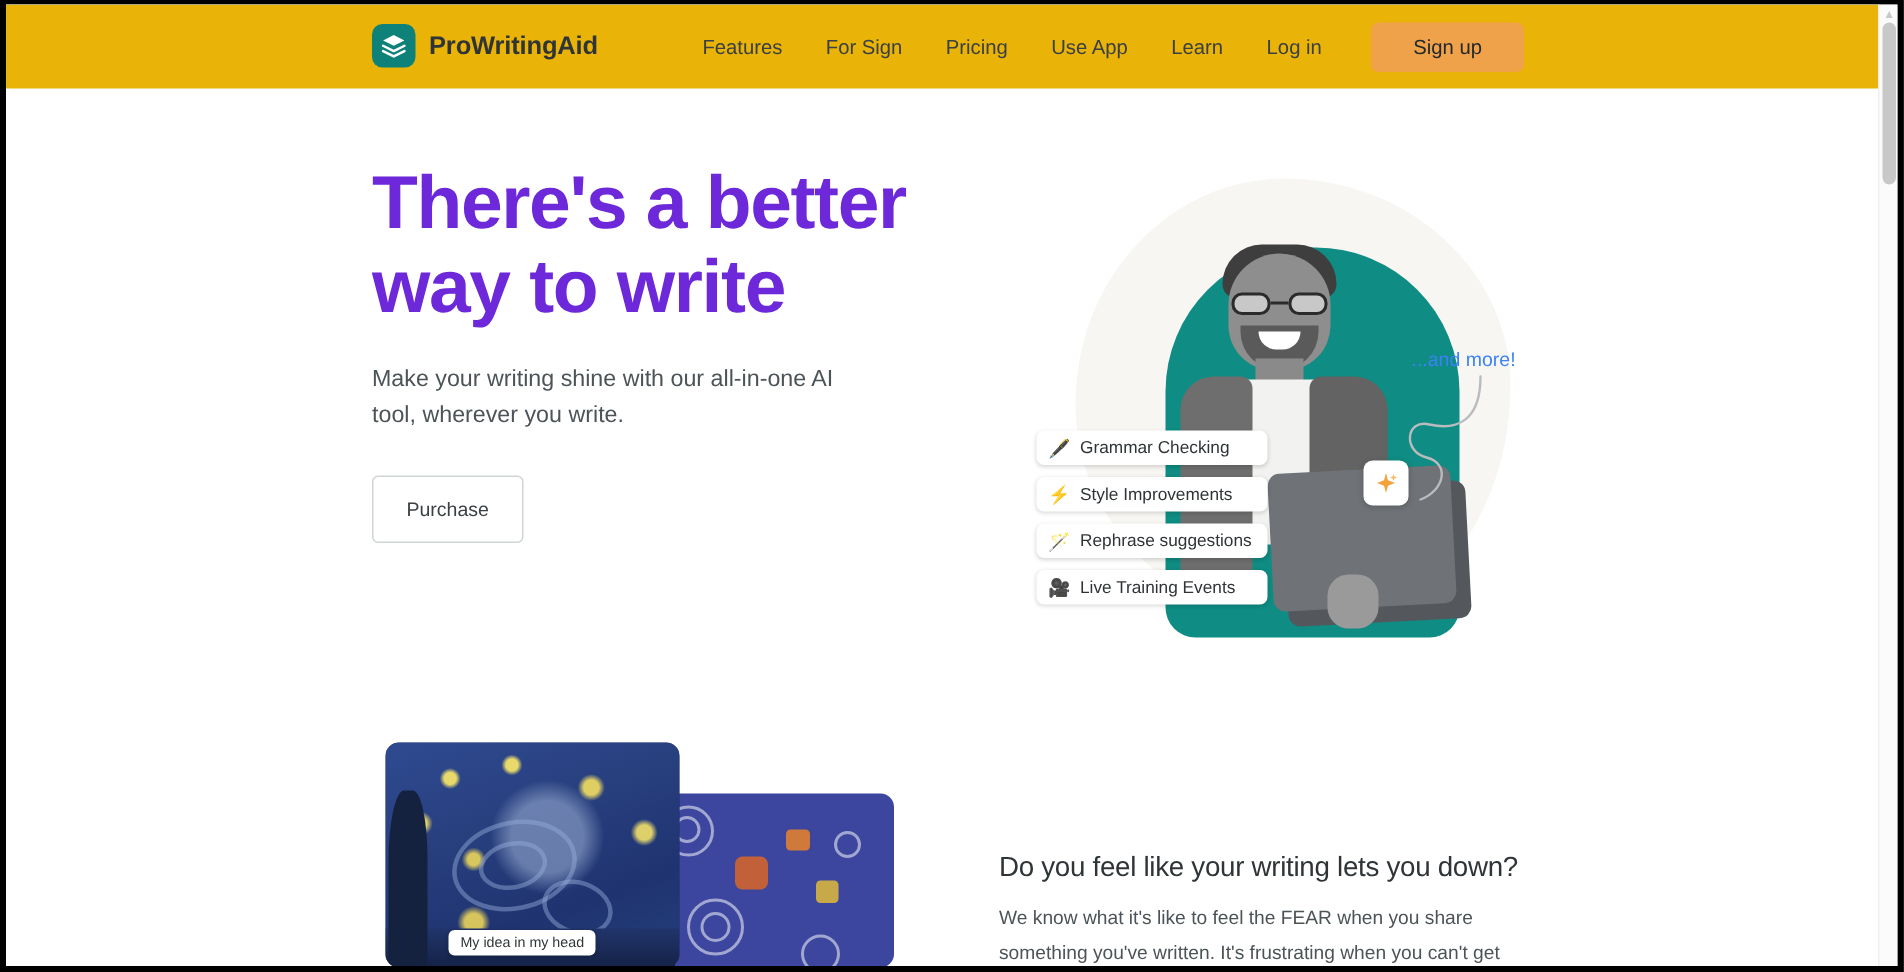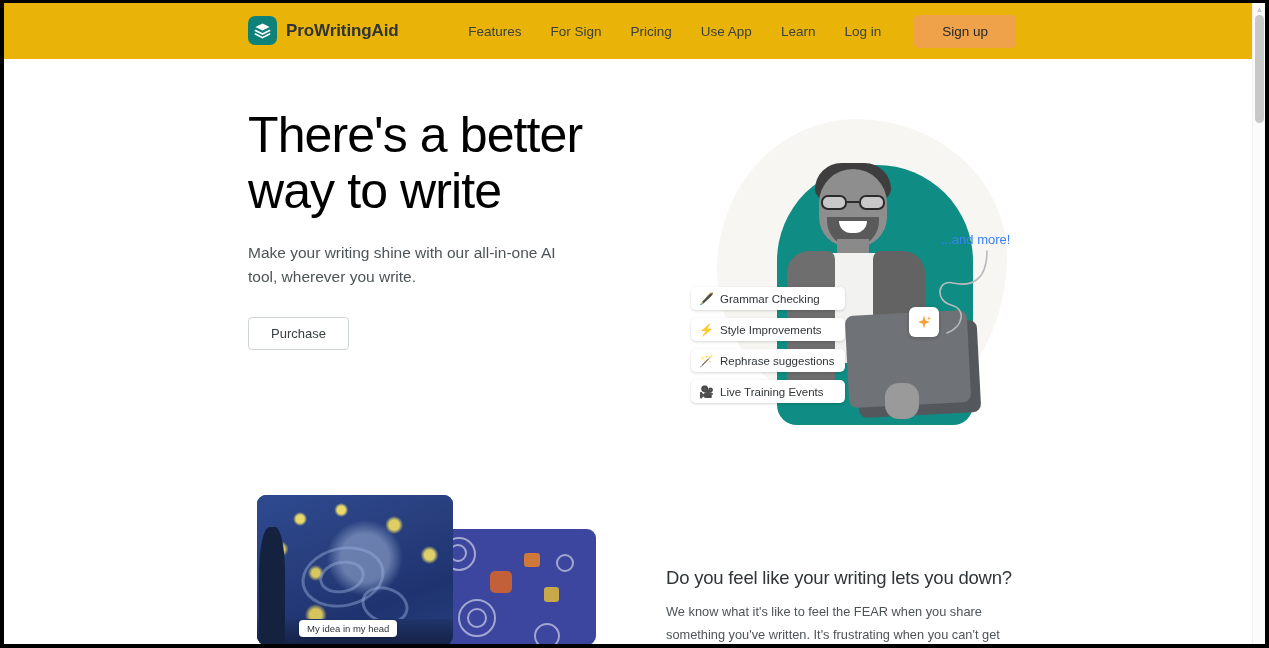--- a/index.html
+++ b/index.html
@@ -141,22 +141,22 @@
 
   #hero-copy {
     position: absolute;
     left: 244px;
     top: 48px;
     width: 400px;
   }
   #hero-heading {
     font-size: 50px;
     line-height: 1.12;
-    font-weight: normal;
-    color: #000000;
+    font-weight: bold;
+    color: #6d28d9;
     letter-spacing: -0.9px;
   }
   #hero-sub {
     margin-top: 22px;
     font-size: 15.5px;
     line-height: 1.55;
     color: #4d5457;
     width: 330px;
   }
   #hero-actions {
@@ -183,21 +183,21 @@
     font-weight: bold;
   }
   #get-started-sublabel {
     color: #cfe8e5;
     font-size: 12px;
   }
   #purchase-button {
     background: #ffffff;
     border: 1px solid #cfd4d6;
     border-radius: 4px;
-    height: 33px;
+    height: 45px;
     padding: 0 22px;
     color: #3a4043;
     font-size: 13px;
     cursor: pointer;
     font-family: "Liberation Sans", sans-serif;
   }
   #no-credit-note {
     margin-top: 30px;
     font-size: 12.5px;
     color: #585f62;

